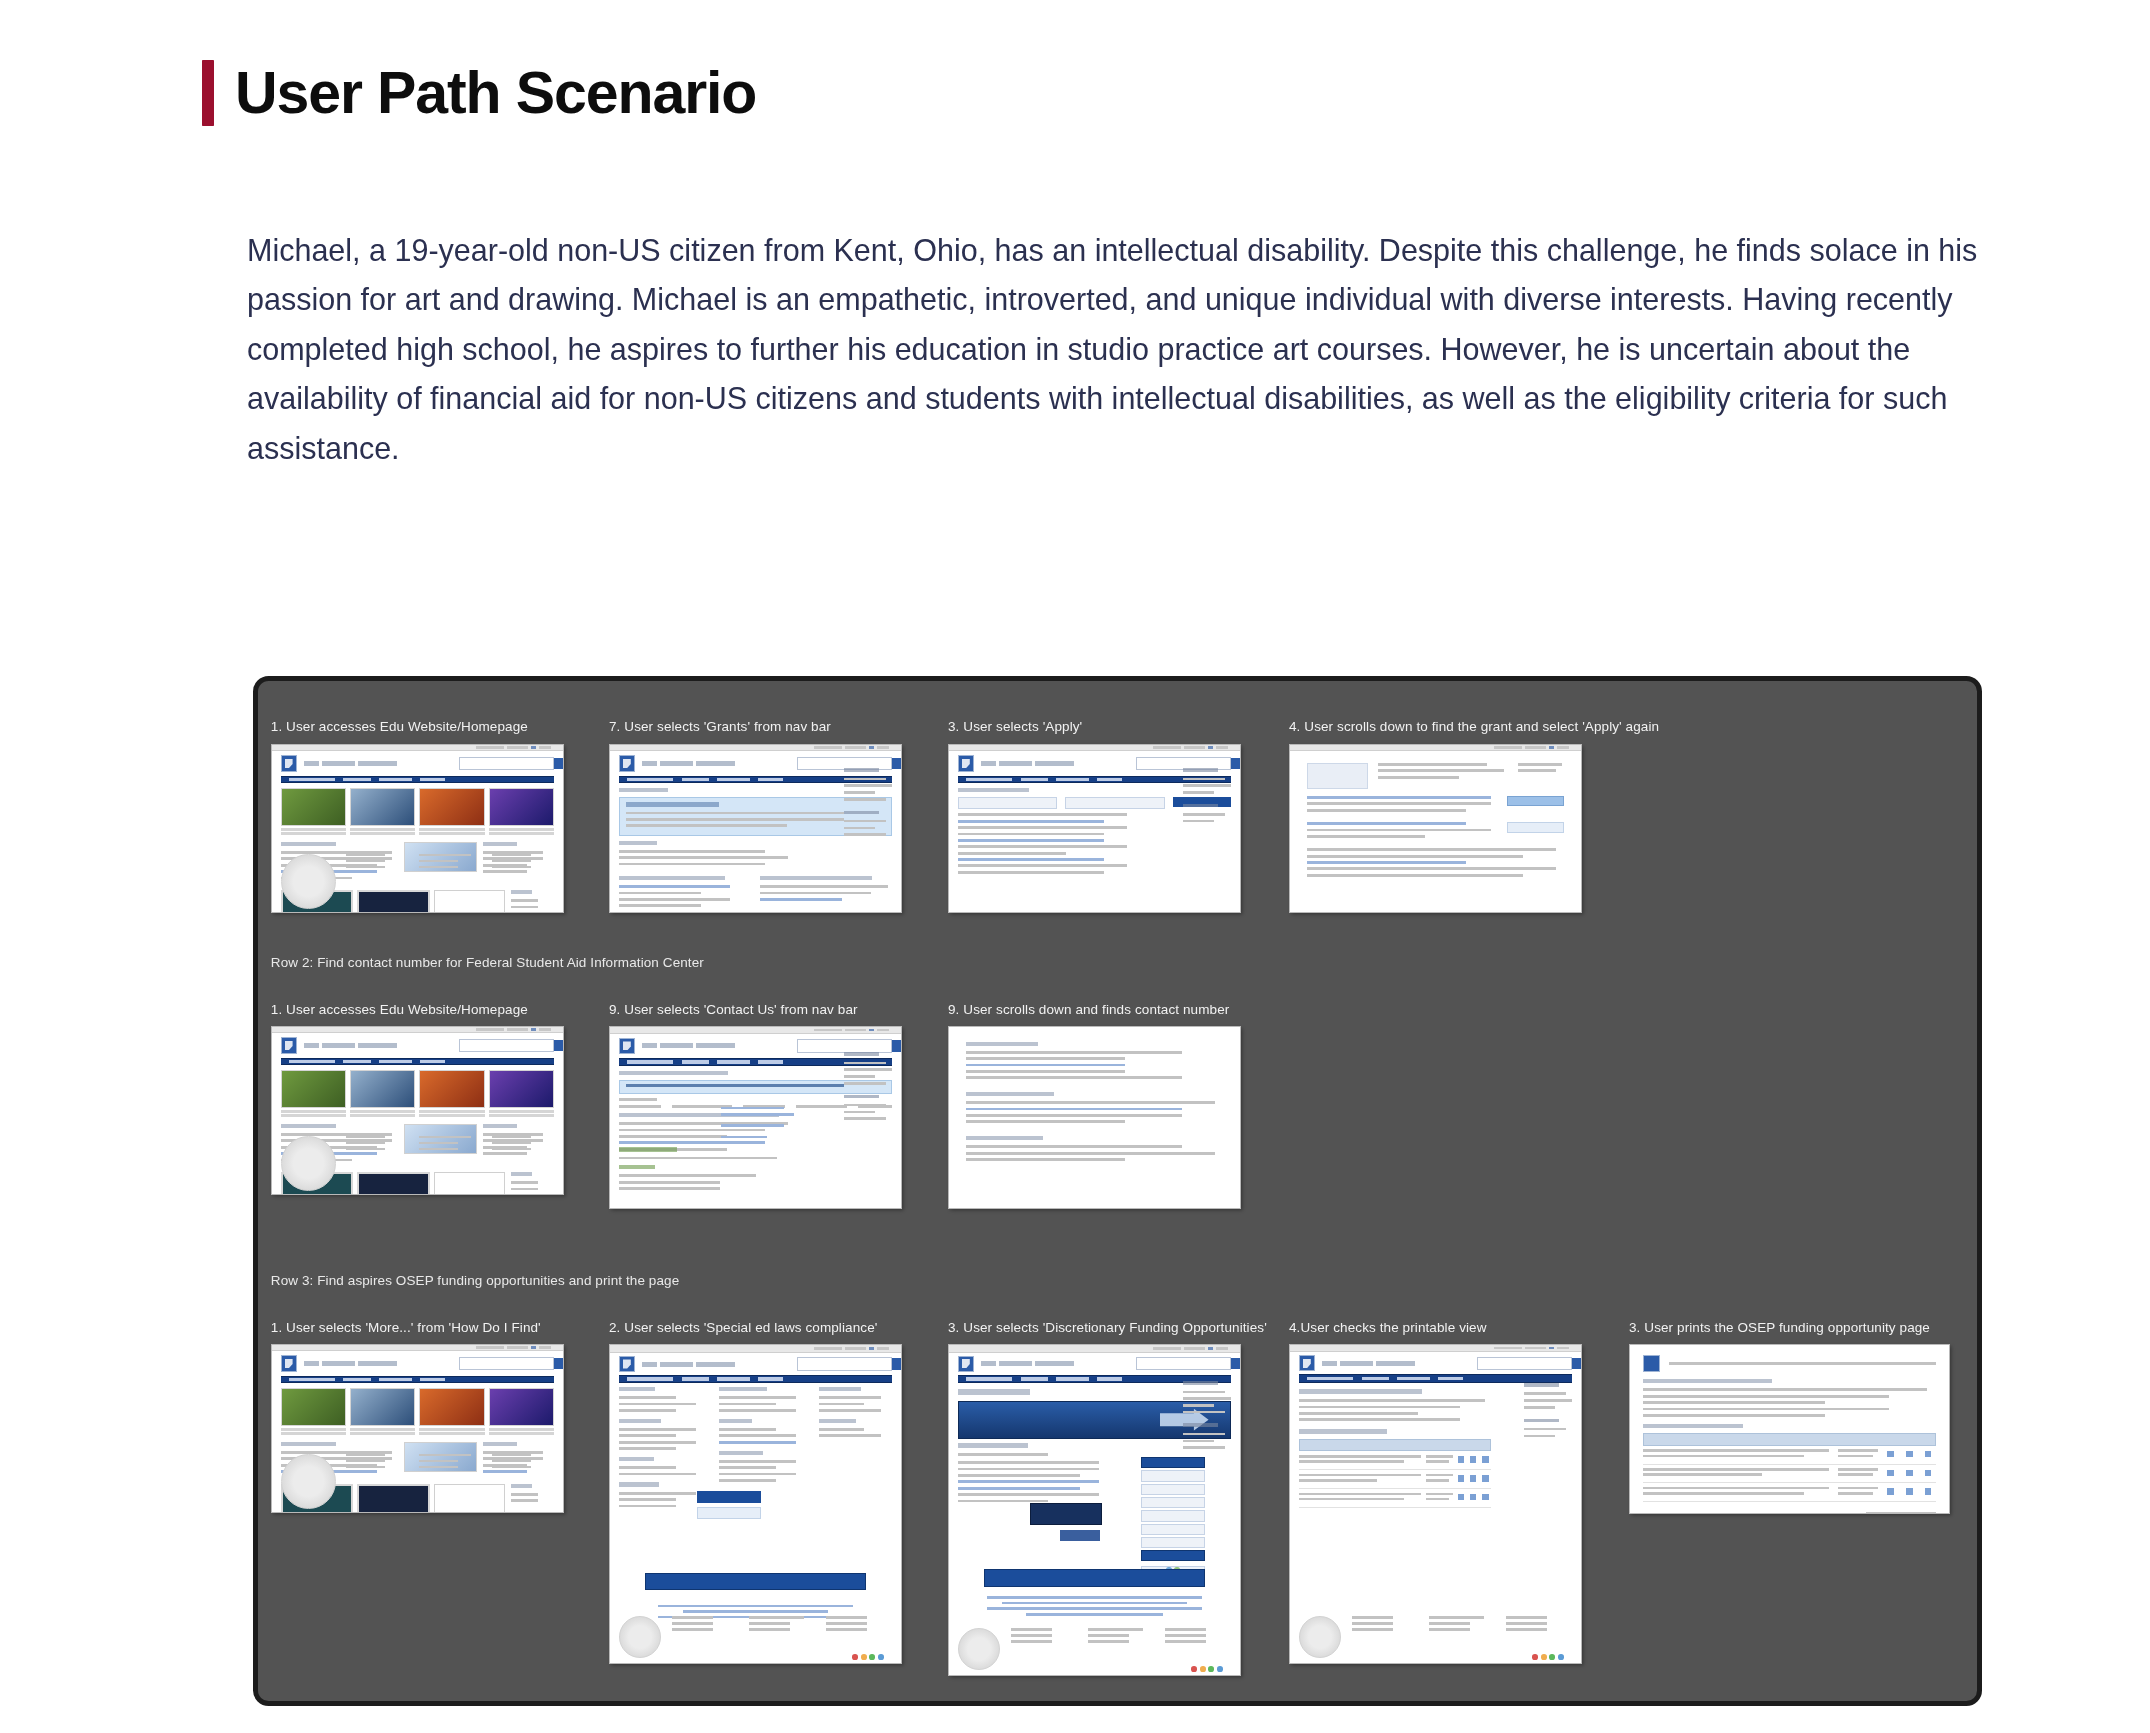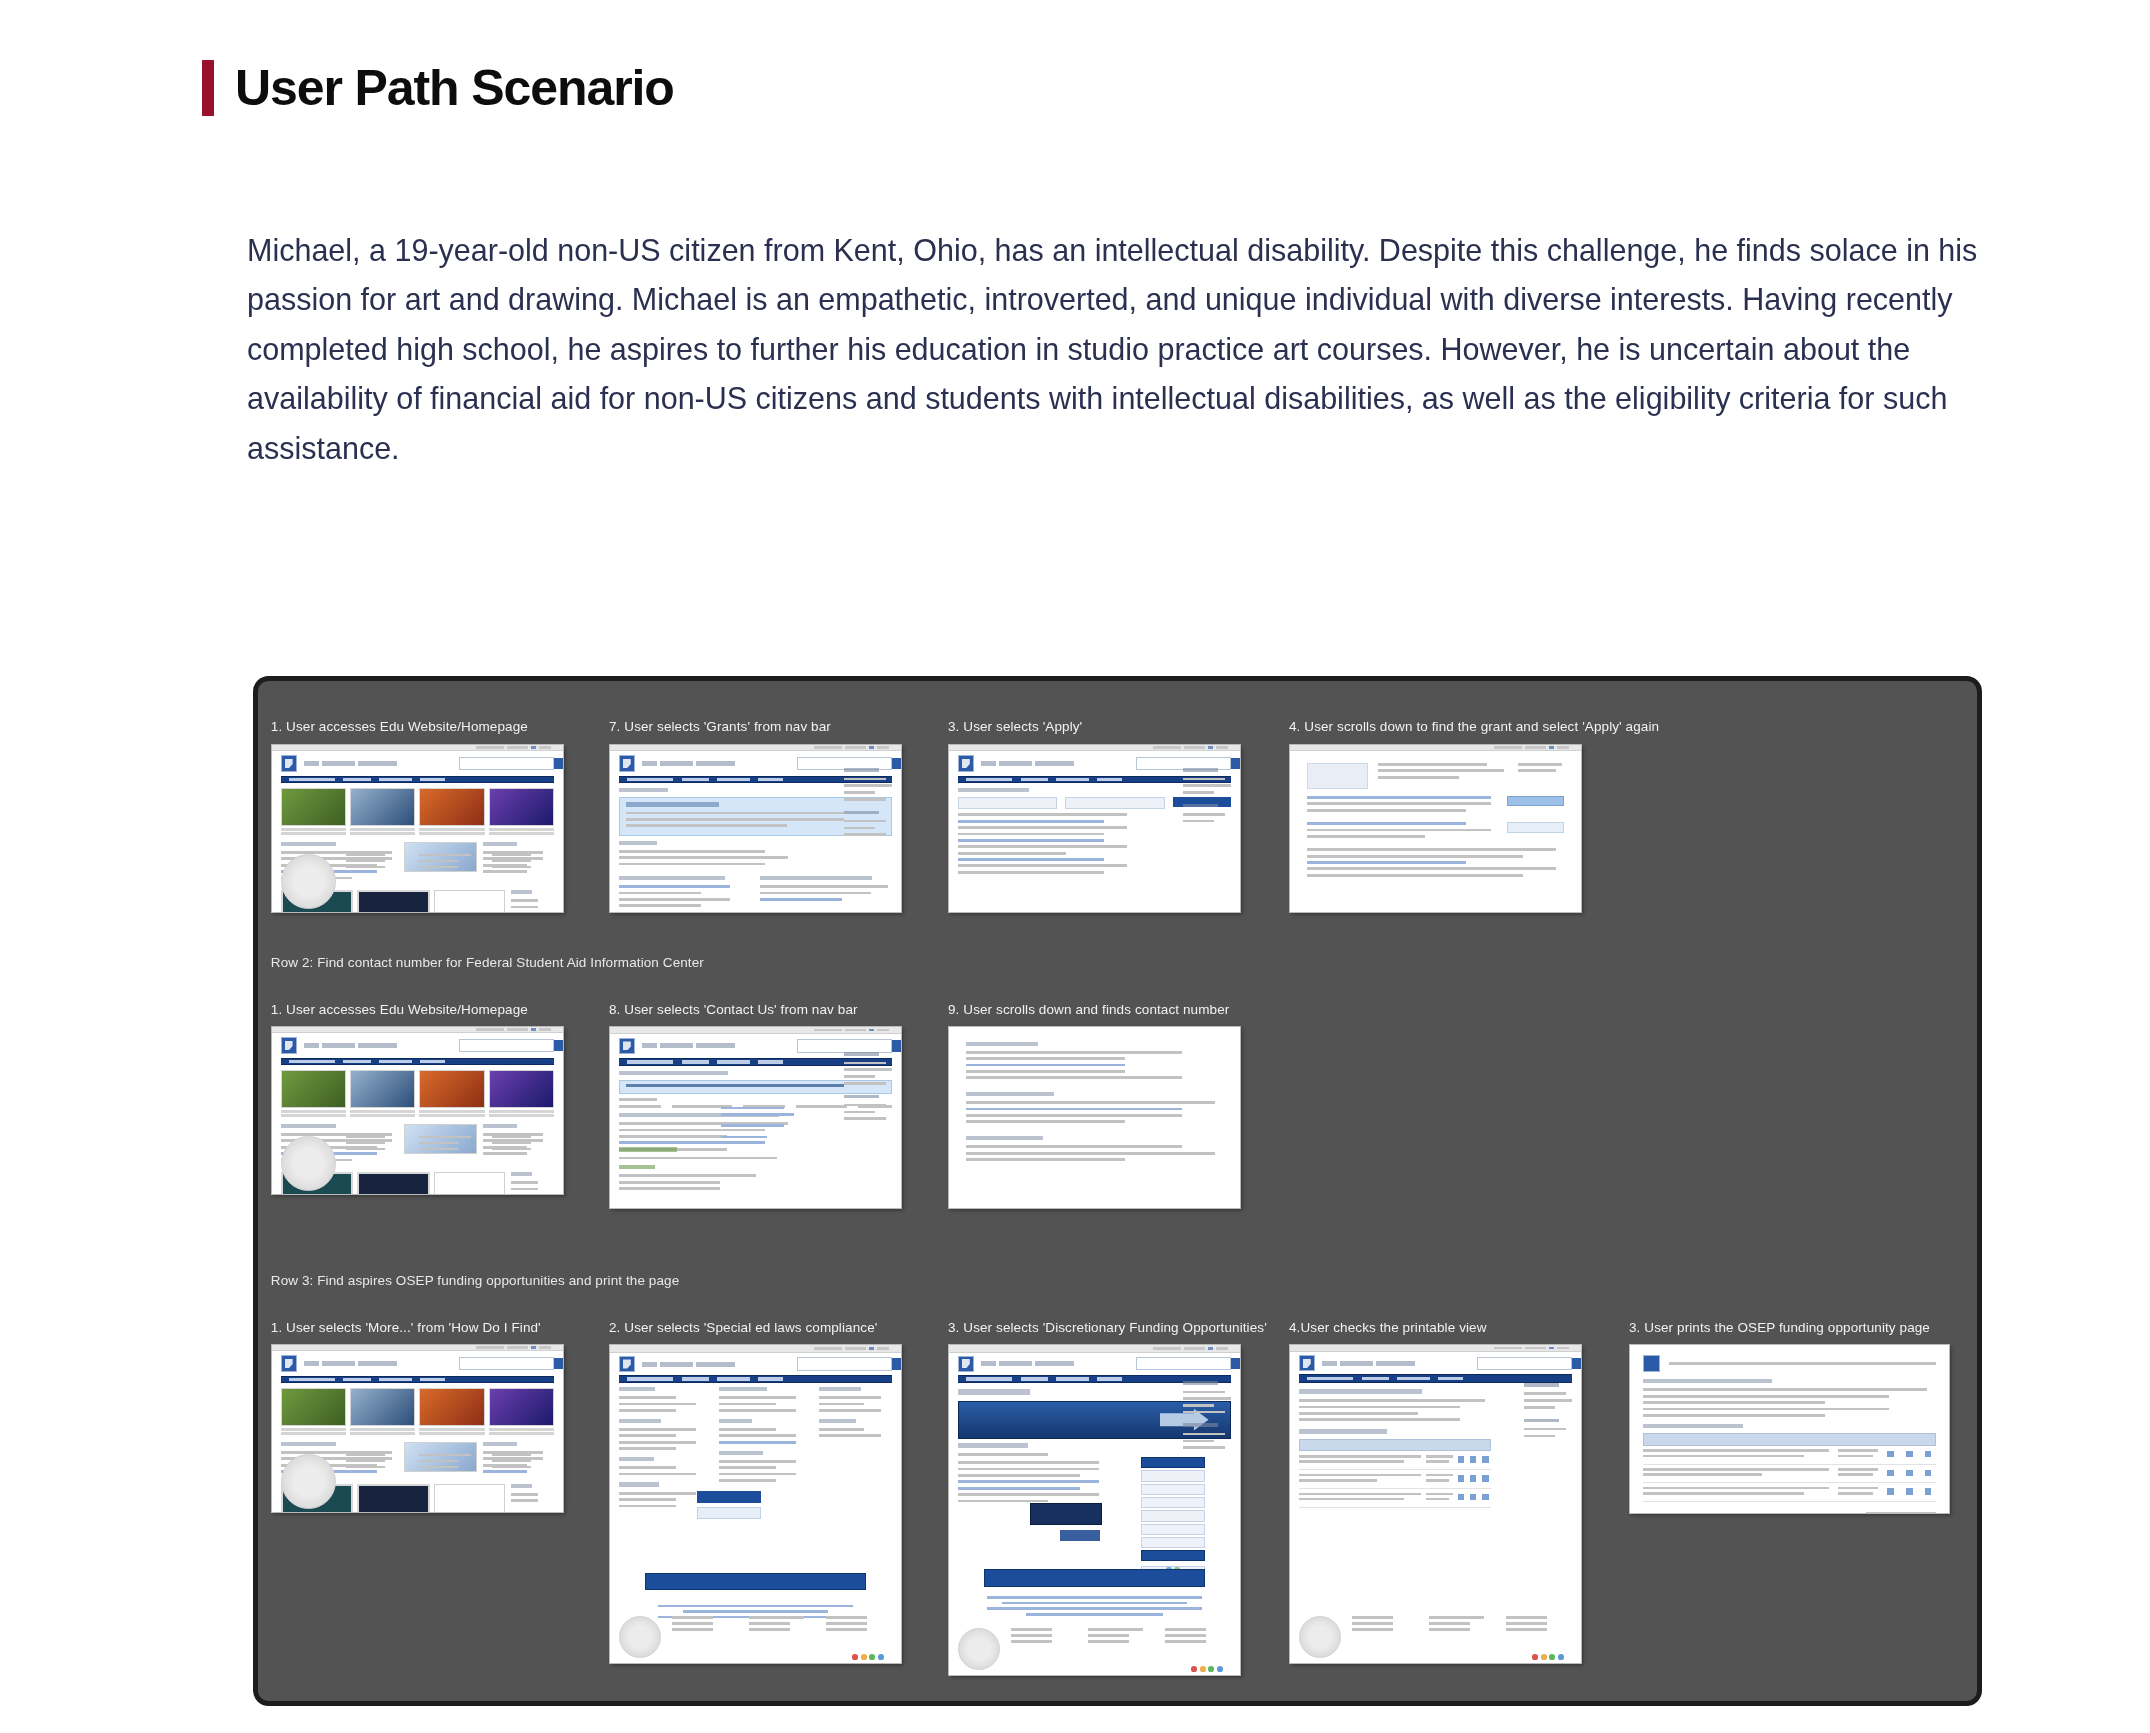--- a/index.html
+++ b/index.html
@@ -9,21 +9,21 @@
     font-family:"Liberation Sans", sans-serif;
     overflow:hidden;
   }
   .page{position:relative;width:2151px;height:1733px;}
 
   
   .title-row{position:absolute;left:202px;top:60px;display:flex;align-items:stretch;}
   .title-bar{width:12px;background:#9b0f2e;border-radius:0.7px;}
   .title-text{
     margin-left:21px;
-    font-size:50px;
+    font-size:59px;
     font-weight:800;
     letter-spacing:-1.1px;
     color:#0d0d0d;
     line-height:1.12;
     white-space:nowrap;
     font-stretch:condensed;
   }
 
   
   .para{
@@ -411,21 +411,21 @@
             <div class="tline l"></div>
             <div class="tline m"></div>
           </div>
         </div>
       </div>
     </div>
 
     <div class="row-title" style="left:12.8px;top:274px;">Row 2: Find contact number for Federal Student Aid Information Center</div>
 
     <div class="step-caption" style="left:12.8px;top:321px;">1. User accesses Edu Website/Homepage</div>
-    <div class="step-caption" style="left:351px;top:321px;">8. User selects 'Contact Us' from nav bar</div>
+    <div class="step-caption" style="left:351px;top:321px;">9. User selects 'Contact Us' from nav bar</div>
     <div class="step-caption" style="left:690px;top:321px;">9. User scrolls down and finds contact number</div>
 
     <div class="thumb" style="left:12.8px;top:345px;width:293px;height:169px;">
       <div class="shot">
         <div class="chrome">
               <div class="dots"></div>
             </div>
         <div class="ed-head">
           <div class="ed-logo"></div>
           <div class="ed-name"></div>

